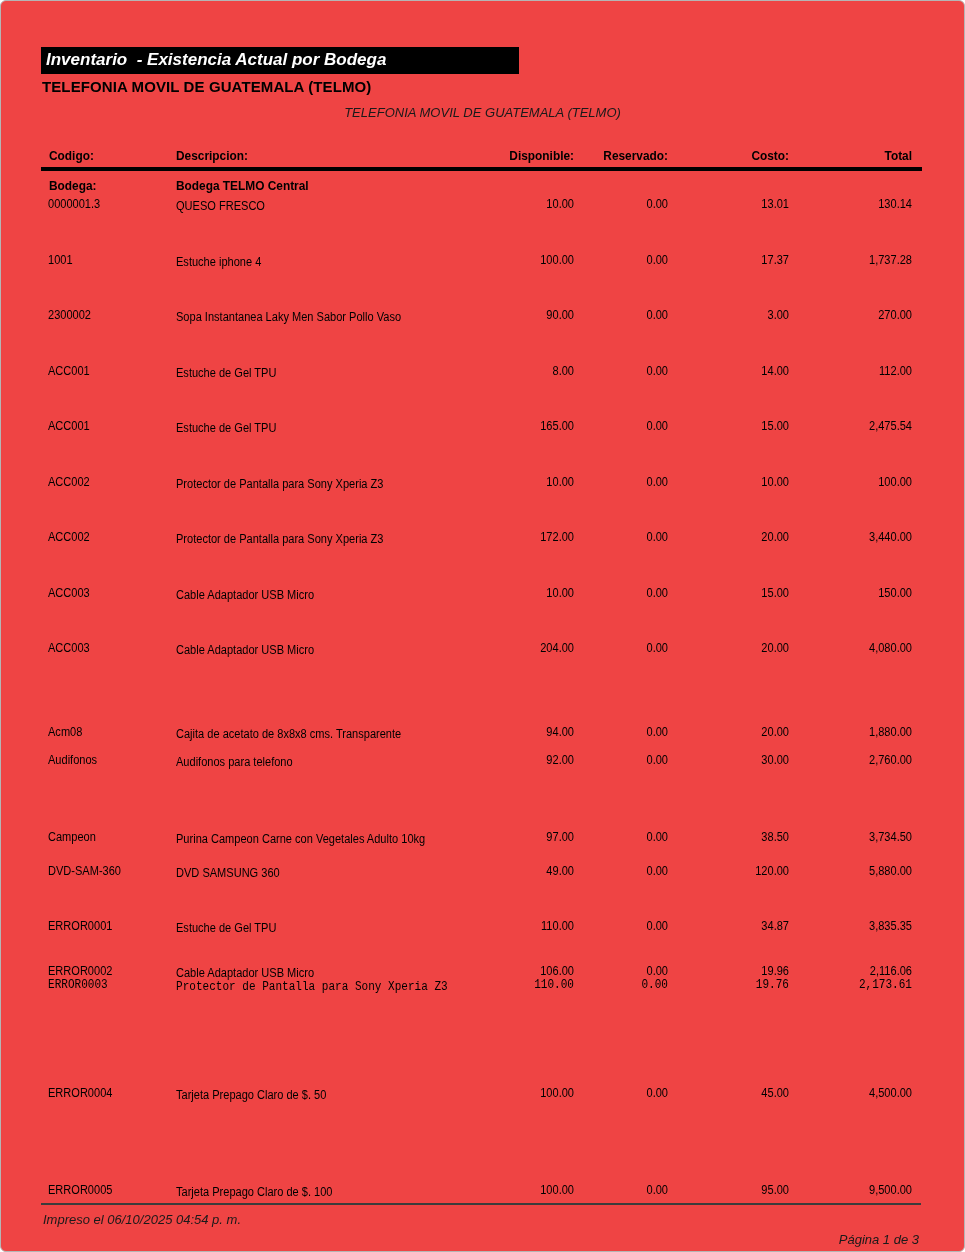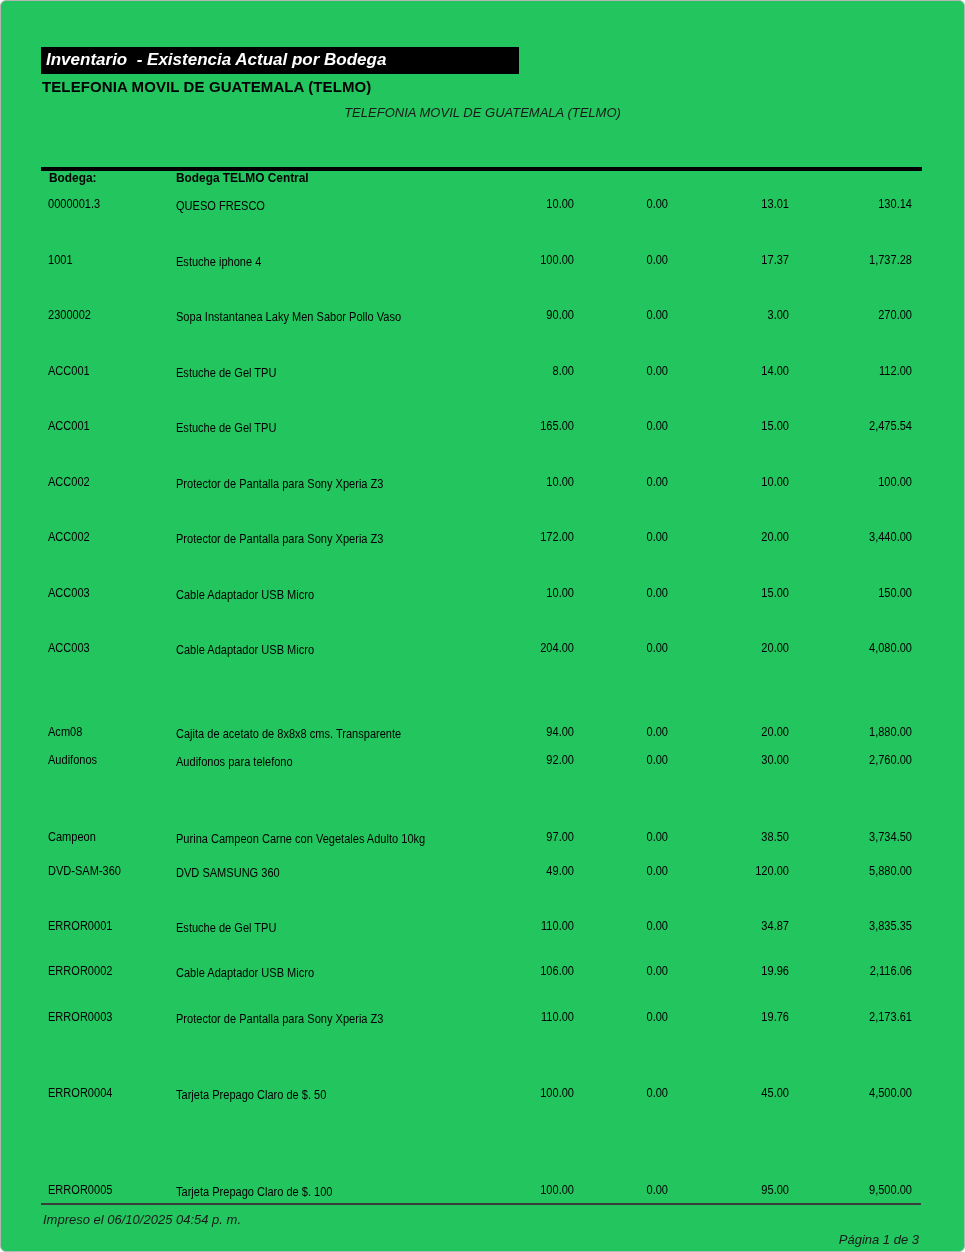--- a/index.html
+++ b/index.html
@@ -9,21 +9,21 @@
     color: #000;
     width: 965px;
     height: 1252px;
     position: relative;
   }
   .page {
     position: absolute;
     left: 0; top: 0;
     width: 965px;
     height: 1252px;
-    background: #22c55e;
+    background: #ef4444;
     border: 1px solid #b5b5b5;
     border-radius: 6px;
     overflow: hidden;
   }
   .title-bar {
     position: absolute;
     left: 40px; top: 46px;
     width: 478px; height: 27px;
     background: #000000;
   }
@@ -66,21 +66,21 @@
   .th-disp   { left: 443px; width: 130px; text-align: right; transform-origin: 100% 50%; }
   .th-res    { left: 537px; width: 130px; text-align: right; transform-origin: 100% 50%; }
   .th-costo  { left: 658px; width: 130px; text-align: right; transform-origin: 100% 50%; }
   .th-total  { left: 781px; width: 130px; text-align: right; transform-origin: 100% 50%; }
   .thick-rule {
     position: absolute;
     left: 40px; top: 166px;
     width: 881px; height: 4px;
     background: #000000;
   }
-  .group-row { position: absolute; left: 0; top: 170px; width: 100%; height: 16px; }
+  .group-row { position: absolute; left: 0; top: 178px; width: 100%; height: 16px; }
   .g-label, .g-name {
     position: absolute;
     font-weight: bold;
     font-size: 12.5px;
     white-space: nowrap;
     transform: scaleX(0.95);
     transform-origin: 0 50%;
   }
   .g-label { left: 48px; }
   .g-name  { left: 175px; }
@@ -128,20 +128,28 @@
 <div class="page" style="border-color: rgb(181, 181, 181);">
 
   <div class="title-bar" style="background: rgb(0, 0, 0);">
     <span class="title-text" style="color: rgb(255, 255, 255);">Inventario  - Existencia Actual por Bodega</span>
   </div>
 
   <div class="company">TELEFONIA MOVIL DE GUATEMALA (TELMO)</div>
 
   <div class="subtitle">TELEFONIA MOVIL DE GUATEMALA (TELMO)</div>
 
+  <div class="thead">
+    <span class="th th-codigo">Codigo:</span>
+    <span class="th th-desc">Descripcion:</span>
+    <span class="th th-disp">Disponible:</span>
+    <span class="th th-res">Reservado:</span>
+    <span class="th th-costo">Costo:</span>
+    <span class="th th-total">Total</span>
+  </div>
 
   <div class="thick-rule"></div>
 
   <div class="group-row">
     <span class="g-label">Bodega:</span>
     <span class="g-name">Bodega TELMO Central</span>
   </div>
 
   <div class="rows" id="rows">
   <div class="row" style="top: 195px;">
@@ -272,21 +280,21 @@
 
   <div class="row" style="top: 962px;">
     <span class="cell c-codigo">ERROR0002</span>
     <span class="cell c-desc">Cable Adaptador USB Micro</span>
     <span class="cell c-num c-disp">106.00</span>
     <span class="cell c-num c-res">0.00</span>
     <span class="cell c-num c-costo">19.96</span>
     <span class="cell c-num c-total">2,116.06</span>
   </div>
 
-  <div class="row" style="top: 1008px;">
+  <div class="row" style="top: 976px; font-family: Liberation Mono, monospace;">
     <span class="cell c-codigo">ERROR0003</span>
     <span class="cell c-desc">Protector de Pantalla para Sony Xperia Z3</span>
     <span class="cell c-num c-disp">110.00</span>
     <span class="cell c-num c-res">0.00</span>
     <span class="cell c-num c-costo">19.76</span>
     <span class="cell c-num c-total">2,173.61</span>
   </div>
 
   <div class="row" style="top: 1084px;">
     <span class="cell c-codigo">ERROR0004</span>

